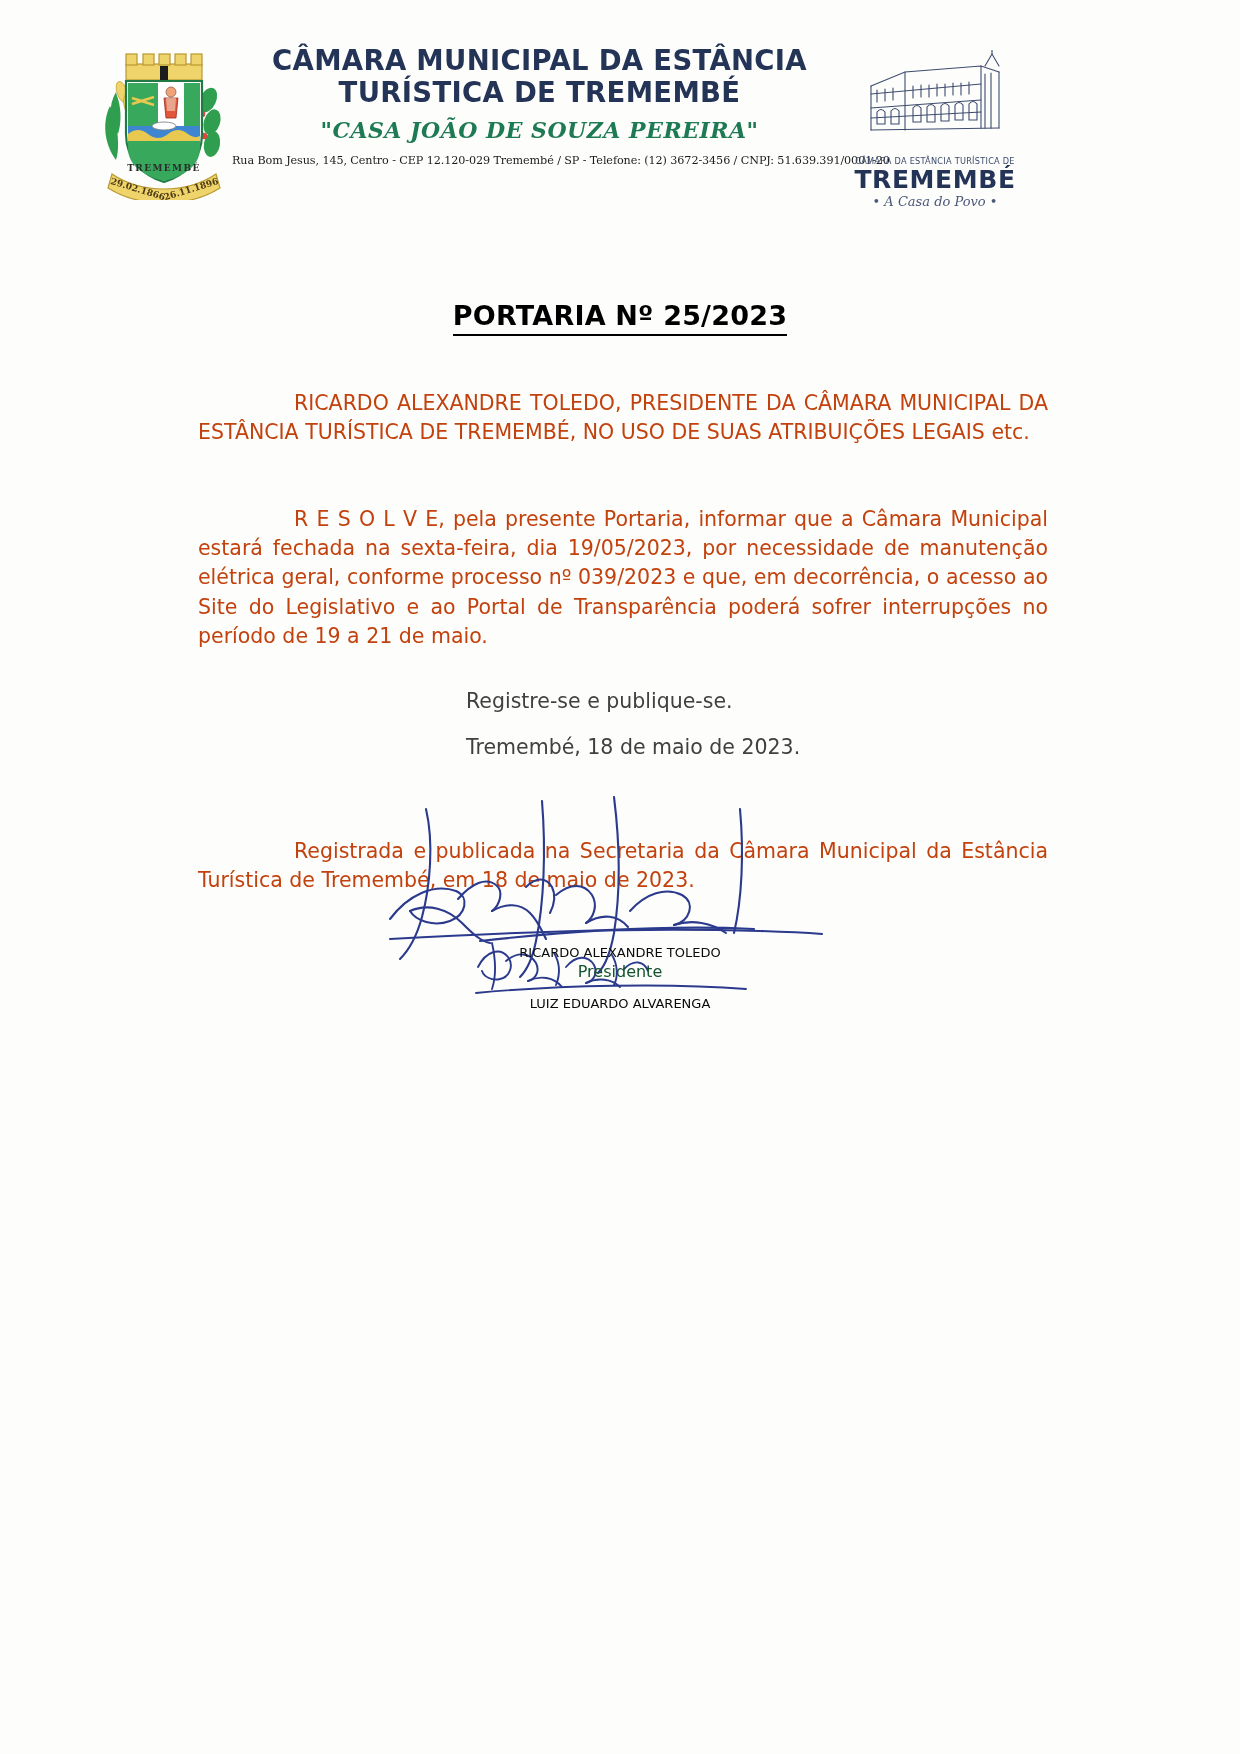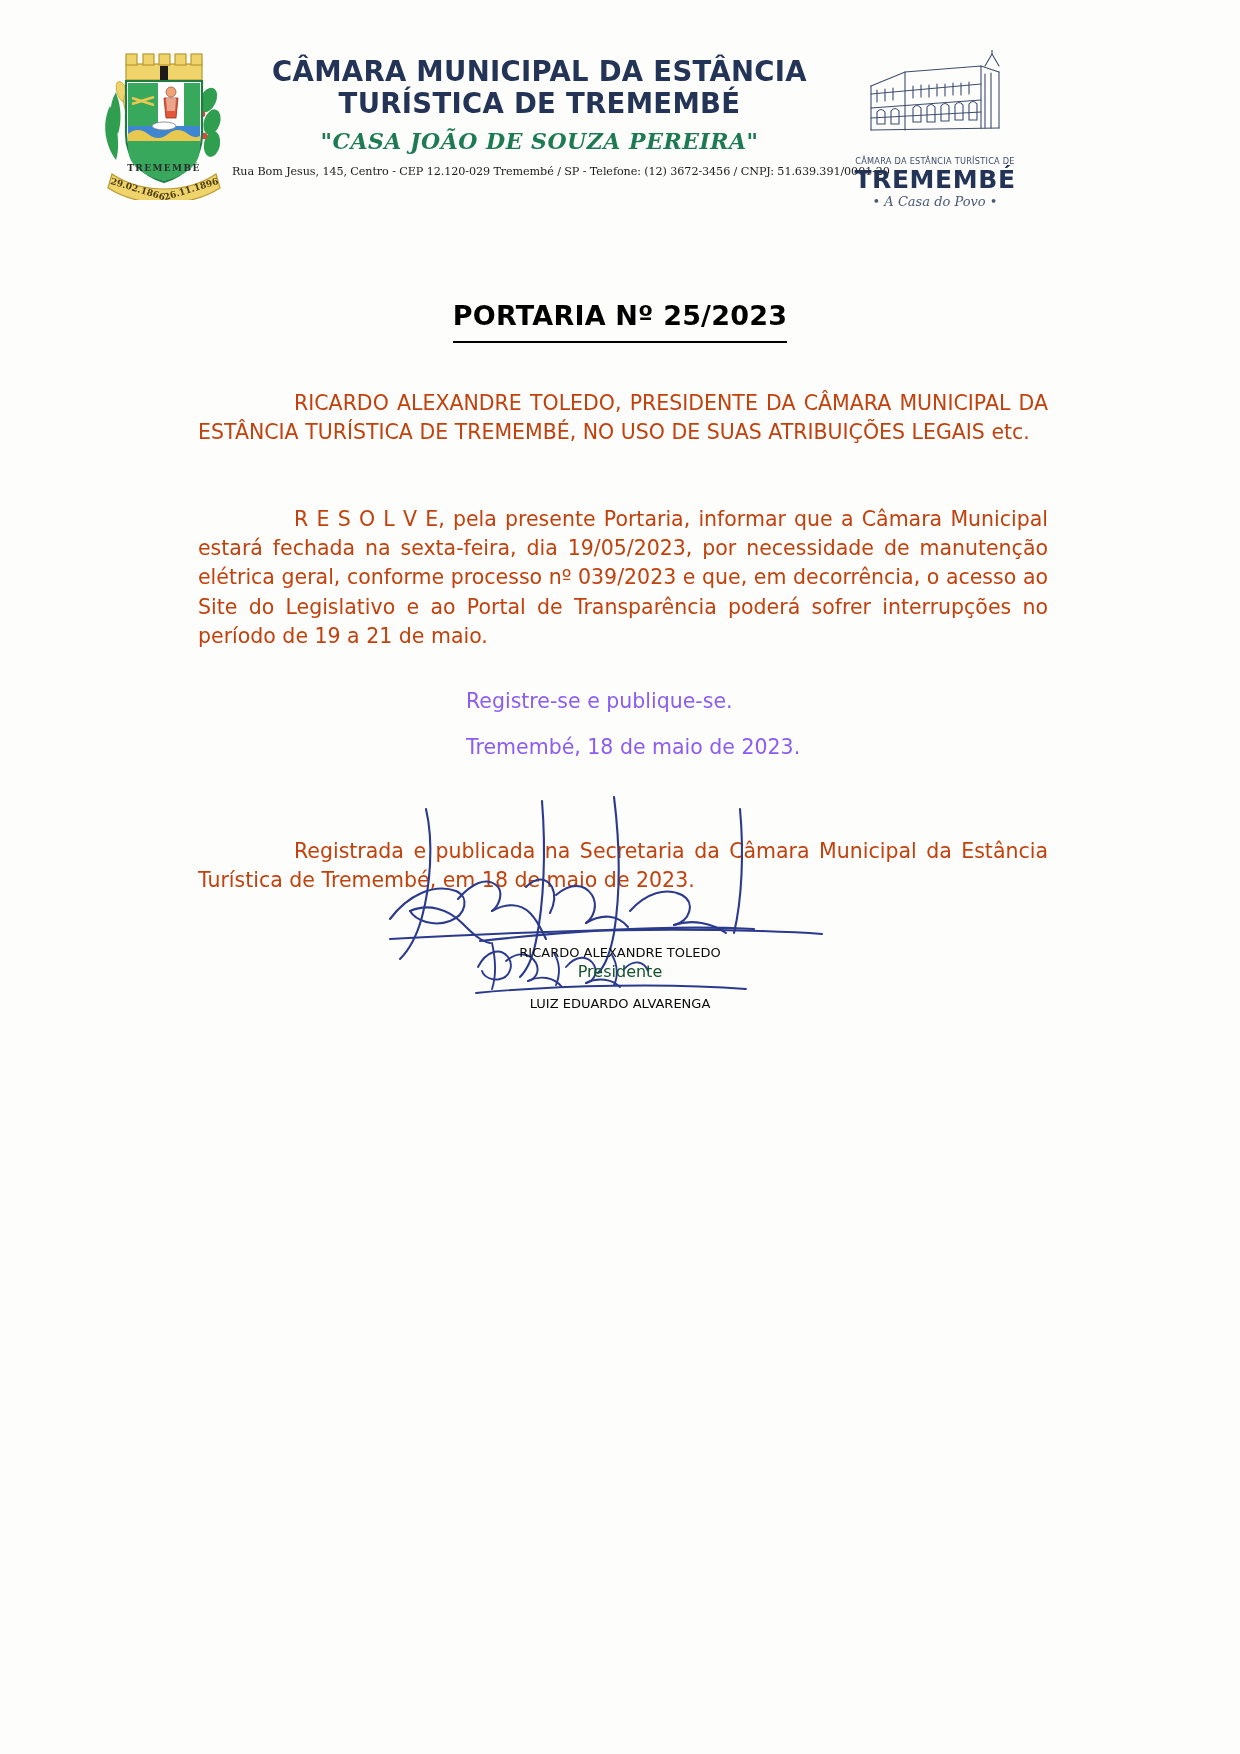--- a/index.html
+++ b/index.html
@@ -38,21 +38,21 @@
     position: absolute;
     left: 96px;
     top: 48px;
     width: 135px;
     height: 150px;
   }
 
   .header-text {
     position: absolute;
     left: 232px;
-    top: 55px;
+    top: 44px;
     width: 615px;
     text-align: center;
   }
 
   .header-title {
     font-family: "DejaVu Sans", sans-serif;
     font-weight: bold;
     font-size: 27.5px;
     line-height: 1.18;
     letter-spacing: 0.3px;
@@ -121,21 +121,21 @@
   .doc-title {
     margin-top: 95px;
     text-align: center;
     font-family: "DejaVu Sans", sans-serif;
     font-weight: bold;
     font-size: 27px;
     letter-spacing: 0.2px;
   }
   .doc-title span {
     border-bottom: 2.4px solid #000;
-    padding-bottom: 10px;
+    padding-bottom: 3px;
   }
 
   
   .body-area {
     margin: 0 auto;
     width: 880px;
     padding-left: 18px;
     padding-right: 12px;
   }
 
@@ -152,21 +152,21 @@
 
   .gap-lg  { height: 58px; }
   .gap-md  { height: 38px; }
   .gap-sm  { height: 22px; }
 
   .center-line {
     font-family: "DejaVu Sans", sans-serif;
     font-size: 20.5px;
     margin: 0;
     padding-left: 268px;
-    color: #8b5cf6;
+    color: #404040;
   }
 
   
   .sig-block {
     position: relative;
     text-align: center;
     width: 880px;
     margin: 0 auto;
   }
   .sig-name {

